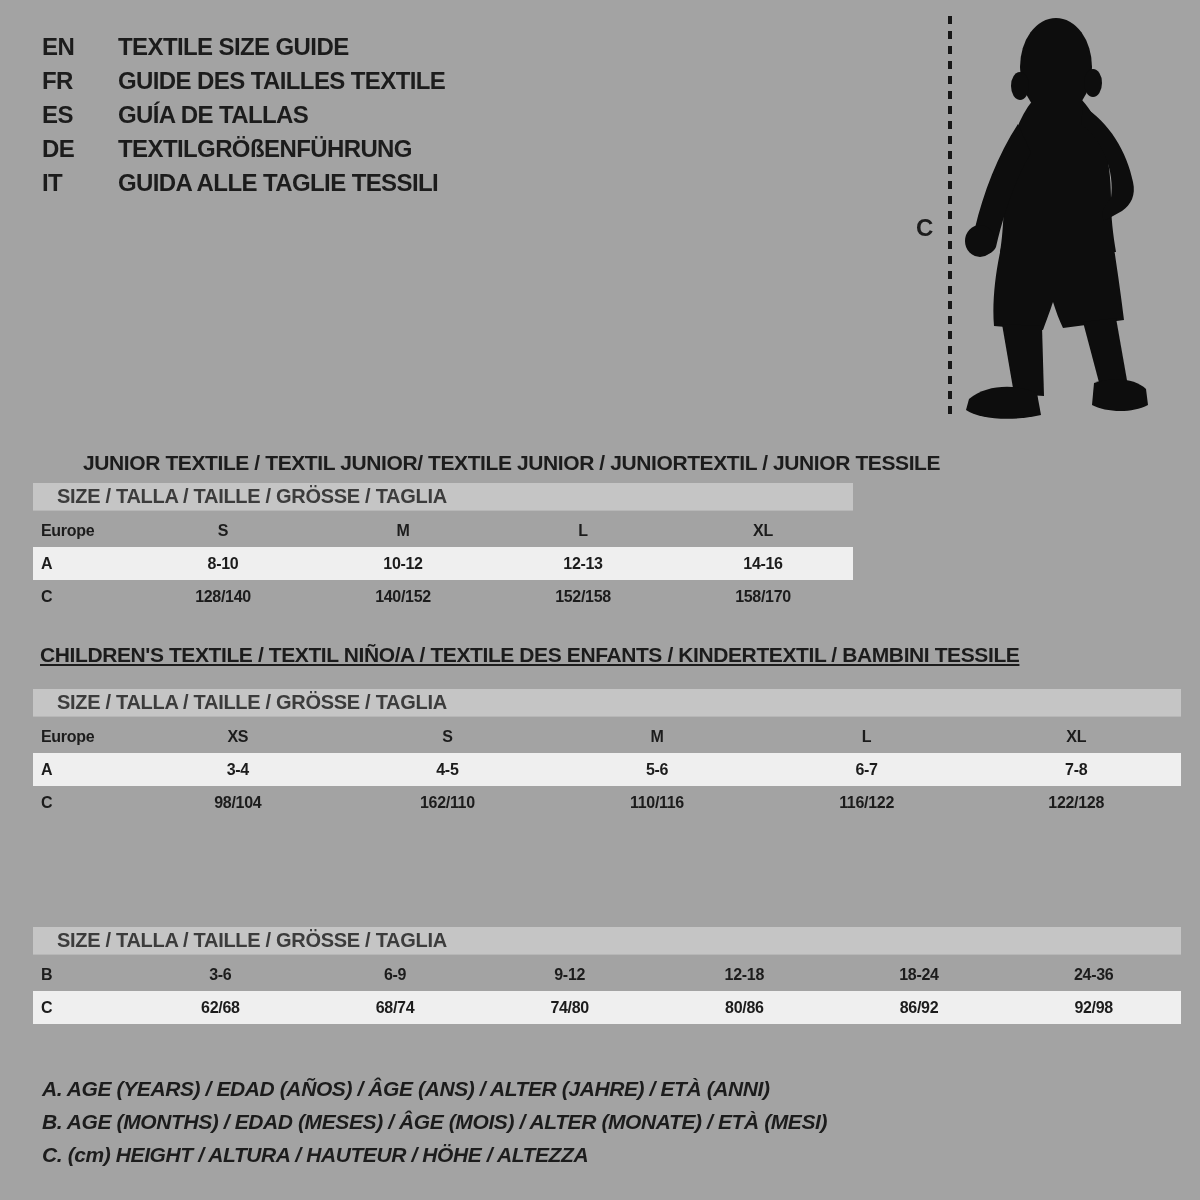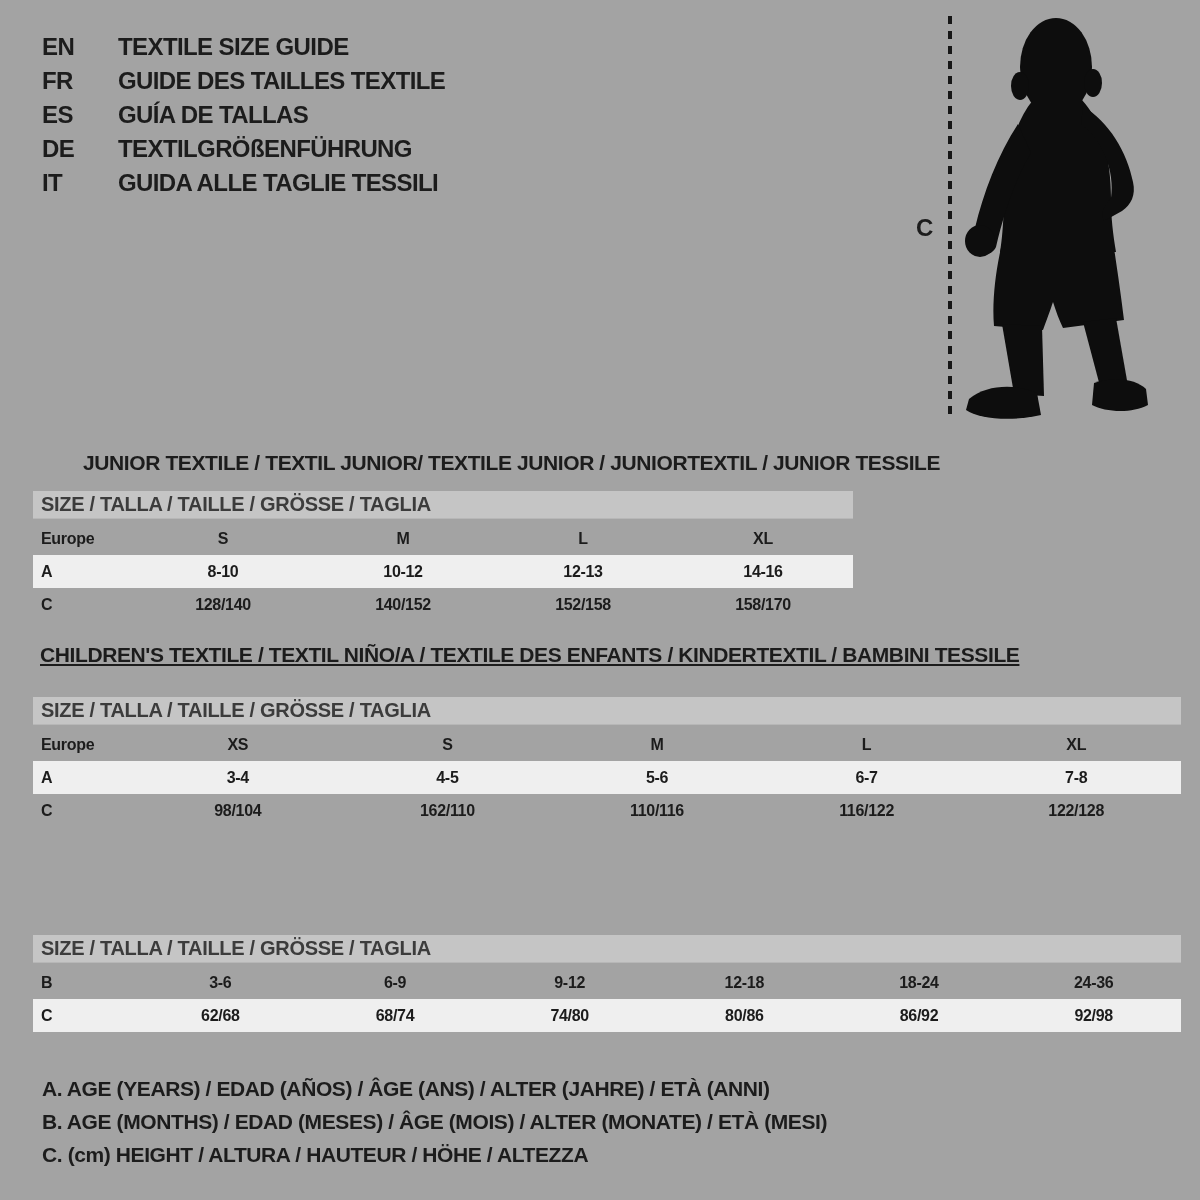--- a/index.html
+++ b/index.html
@@ -32,35 +32,34 @@
   #babies-title { top:849px; line-height:33px; }
 
   
   .size-table { position:absolute; left:33px; }
   #junior-table { top:483px; width:820px; }
   #children-table { top:689px; width:1148px; }
   #babies-table { top:927px; width:1148px; }
 
   .bar {
     height:28px; background:var(--bar,#c5c5c5); border-bottom:1px solid #b7b7b7;
-    display:flex; align-items:center; padding-left:8px; box-sizing:border-box;
+    display:flex; align-items:center; padding-left:24px; box-sizing:border-box;
     font-weight:bold; font-size:20px; color:#3c3c3c; letter-spacing:-0.3px;
     margin-bottom:3px;
-    margin-top:8px;
   }
   .t-row { display:grid; height:33px; align-items:center; font-weight:bold; font-size:16px; letter-spacing:-0.3px; }
   .cols-4 { grid-template-columns:100px repeat(4,1fr); }
   .cols-5 { grid-template-columns:100px repeat(5,1fr); }
   .cols-6 { grid-template-columns:100px repeat(6,1fr); }
   .t-row .label { padding-left:8px; }
   .t-row .cell { text-align:center; }
   .t-row.alt { background:var(--alt,#efefef); }
 
   
-  .legend { position:absolute; left:42px; top:1072px; }
+  .legend { position:absolute; left:42px; top:1072px;font-style:italic; }
   .legend-line { height:33px; line-height:33px; font-weight:bold; font-size:21px; letter-spacing:-0.4px; white-space:nowrap; }
 </style>
 </head>
 <body>
 
 <div id="page" style="--bar: #c5c5c5; --alt: #efefef; color: rgb(28, 28, 28);">
 
   <div class="lang-block">
     <div class="lang-row">
       <span class="lang-code">EN</span>

